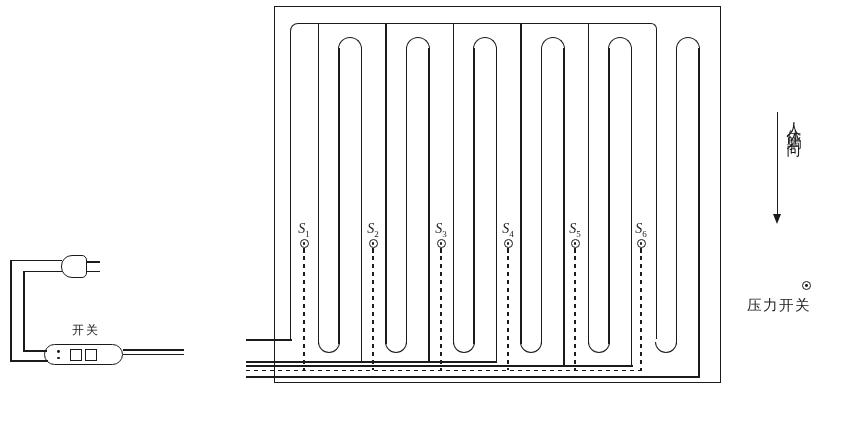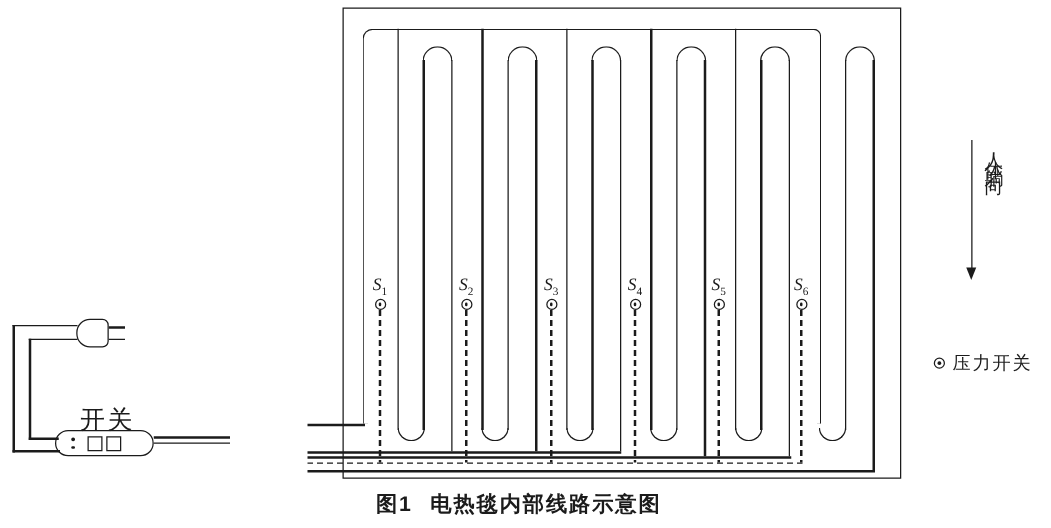--- a/index.html
+++ b/index.html
@@ -19,33 +19,33 @@
           border-radius:12px 12px 0 0; }
   .busTop { position:absolute; box-sizing:border-box; border:1.5px solid var(--line); border-bottom:none;
             border-radius:8px 6px 0 0; }
   .circ { position:absolute; box-sizing:border-box; border:1.3px solid var(--line); border-radius:50%;
           background:var(--bg); }
   .circ .dot { position:absolute; left:50%; top:50%; width:2.8px; height:2.8px; margin:-1.4px 0 0 -1.4px;
                border-radius:50%; background:var(--line); }
   .s-label { position:absolute; width:24px; text-align:center;
              font-family:"Liberation Serif", serif; font-style:italic; font-size:14px; line-height:16px; }
   .s-label sub { font-size:9px; font-style:normal; }
-  .cn { position:absolute; font-size:20px; letter-spacing:2px; white-space:nowrap; }
+  .cn { position:absolute; font-size:12px; letter-spacing:2px; white-space:nowrap; }
   .pill { position:absolute; box-sizing:border-box; border:1.6px solid var(--line); border-radius:11px; }
   .sq { position:absolute; box-sizing:border-box; border:1.7px solid var(--line); }
   .pdot { position:absolute; width:2.8px; height:2.8px; border-radius:50%; background:var(--line); }
   .plug { position:absolute; box-sizing:border-box; border:1.6px solid var(--line);
           border-radius:11px 5px 5px 11px; }
   .ctrl-label { position:absolute; left:0; right:0; top:50%; transform:translateY(-50%);
                 text-align:center; font-size:15.5px; letter-spacing:1px; }
   .vtext { position:absolute; writing-mode:vertical-rl; font-size:15px; letter-spacing:6.5px; }
   .arrowhead { position:absolute; width:0; height:0;
                border-left:4.5px solid transparent; border-right:4.5px solid transparent;
                border-top:10px solid var(--line); }
-  .legend { position:absolute; display:flex; align-items:center; gap:6px; }
+  .legend { position:absolute; display:flex; align-items:flex-end; gap:6px;flex-direction:column; }
   .legend .circ { position:relative; width:9px; height:9px; }
   .legend .txt { font-size:14.5px; letter-spacing:1.5px; }
   .caption { position:absolute; text-align:center; font-weight:bold; font-size:17px; letter-spacing:1.5px; }
   .caption .pfx { margin-right:14px; }
 </style>
 </head>
 <body>
 
 <div class="stage">
 
@@ -151,17 +151,14 @@
   <div class="arrowhead" style="left:772.8px; top:214px;"></div>
   <div class="vtext" style="left:784px; top:110px;">人体躺向</div>
 
   <div class="legend" style="left:747px; top:281px;">
     <div class="circ">
         <div class="dot"></div>
       </div>
     <div class="txt">压力开关</div>
   </div>
 
-  <div class="caption" style="left:275px; top:392px; width:280px;">
-    <span class="pfx">图1</span><span>电热毯内部线路示意图</span>
-  </div>
 
 </div>
 
 </body></html>

